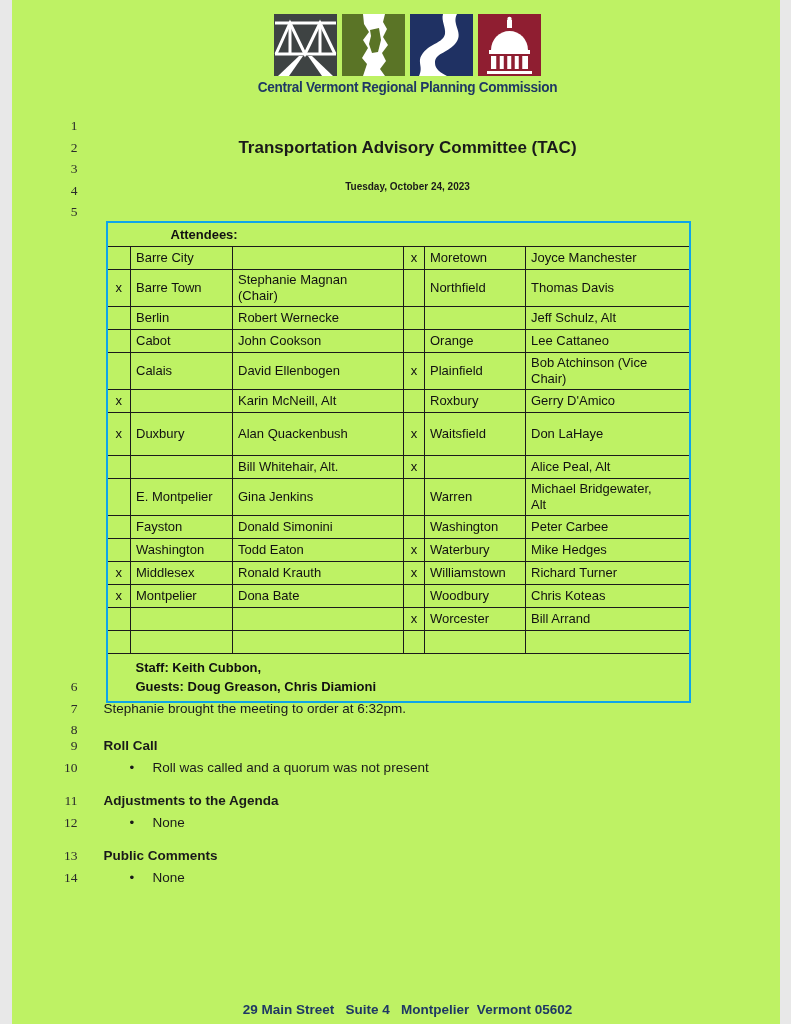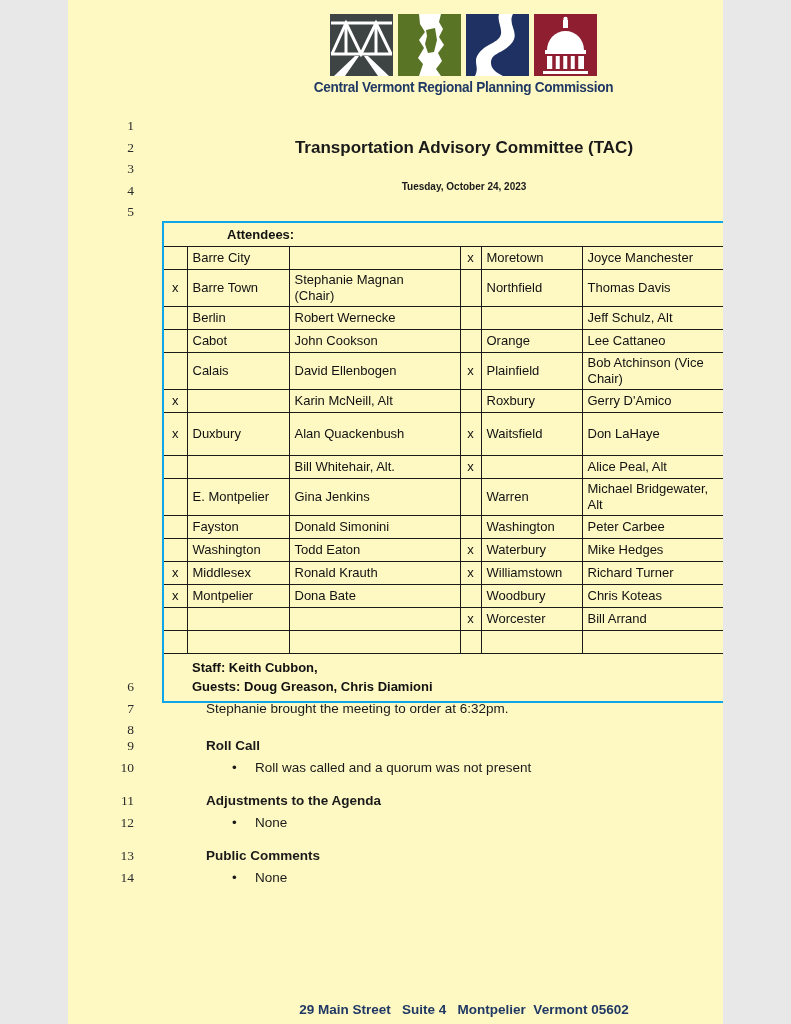--- a/index.html
+++ b/index.html
@@ -1,18 +1,18 @@
 <!DOCTYPE html>
 <html><head>
 <meta charset="utf-8">
 <style>
   html,body { margin:0; padding:0; background:#e8e8e8; }
   .page {
-    position:relative; width:655px; height:1024px; margin:0 auto;
-    background:#fef9c3; overflow:hidden;
+    position:relative; width:768px; height:1024px; margin:0 auto;
+    background:#bef264; overflow:hidden;
     font-family:"Liberation Sans", sans-serif; color:#1a1a1a;
   }
 
   
   .logo-block { position:absolute; top:14px; left:0; width:791px; text-align:center; }
   .logo-tiles { display:flex; justify-content:center; gap:5px; }
   .logo-tiles svg { display:block; }
   .logo-caption {
     margin-top:3px; font-size:14px; font-weight:bold; color:#1f3864;
     letter-spacing:-0.3px; transform:scaleX(0.97); transform-origin:center;
@@ -43,21 +43,21 @@
   .att .name, .att .town { white-space:pre-line; }
   .att tr.tall td { height:38px; }
   .att td.attendees-label { font-weight:bold; padding-left:63px; height:19px; }
   .att td.staff-cell { padding:4px 5px 5px 28px; font-weight:bold; line-height:19px; }
 
   
   .body-block { position:absolute; top:677px; left:0; width:791px; }
   .bline { position:relative; min-height:21.5px; }
   .bline.blank-small { min-height:16px; }
   .bline.gap { margin-top:12px; }
-  .btext { position:absolute; left:92px; width:608px; font-size:13.5px; line-height:19px;margin-left:46px; }
+  .btext { position:absolute; left:92px; width:608px; font-size:13.5px; line-height:19px; }
   .bline.heading .btext { font-weight:bold; }
   .bline.bullet .btext { padding-left:26px; }
   .btext .bullet { display:inline-block; width:23px; }
 
   
   .footer-block {
     position:absolute; top:952px; left:92px; width:608px; text-align:center;
     color:#1f3864; font-size:13.5px; font-weight:bold; line-height:23px; white-space:pre;
   }
 </style>

